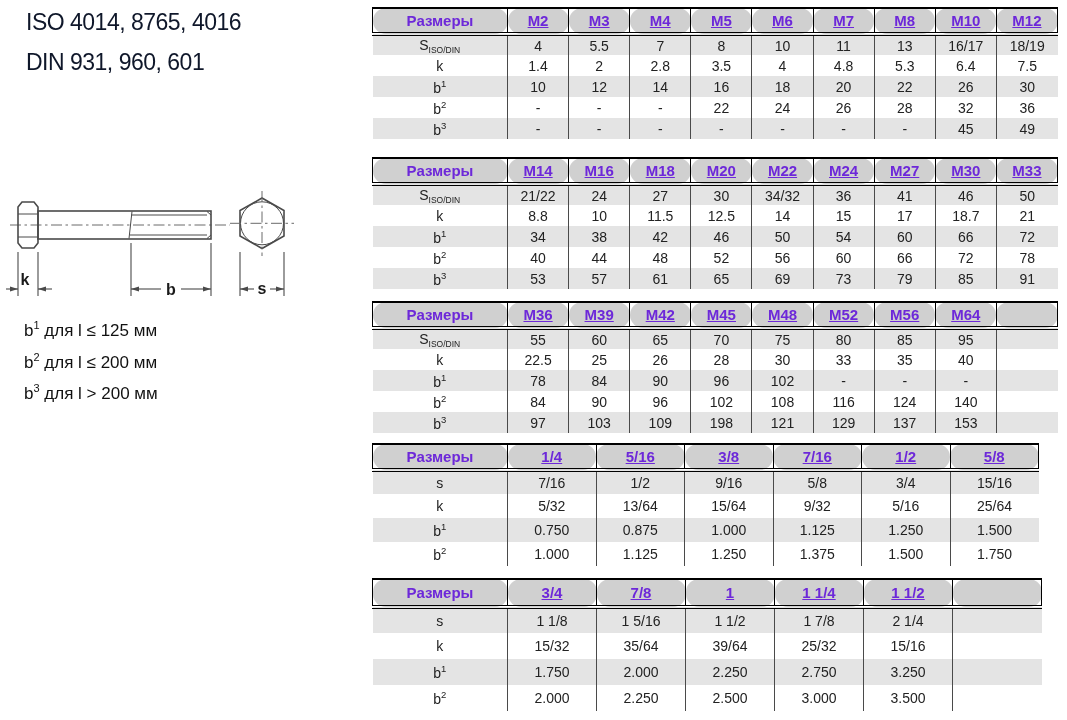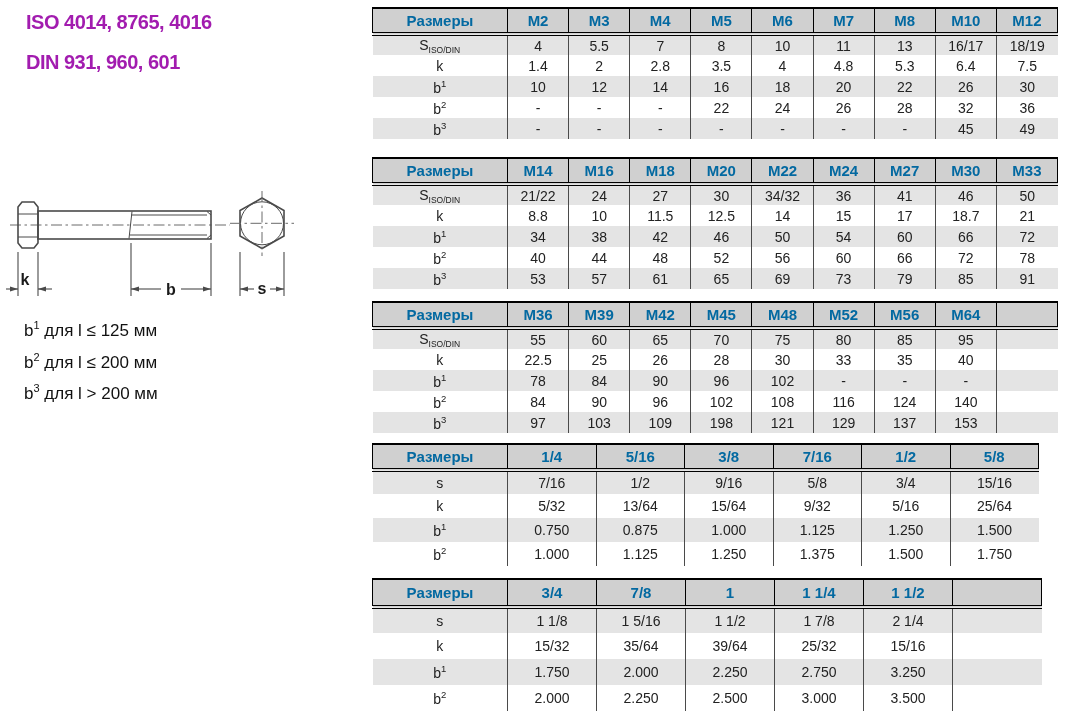--- a/index.html
+++ b/index.html
@@ -2,46 +2,47 @@
 <html><head>
 <meta charset="utf-8">
 <style>
   * { margin:0; padding:0; box-sizing:border-box; }
   html,body { background:#ffffff; }
   body { font-family:"Liberation Sans", sans-serif; color:#1a1a1a; }
   .page { position:relative; width:1067px; height:720px; background:#ffffff; overflow:hidden; }
 
   
   .title-block { position:absolute; left:26px; top:2px; }
-  .title-line { font-size:20px; font-weight:700; line-height:40px; color:#a21caf; letter-spacing:-0.5px; }
+  .title-line { font-size:23px; font-weight:400; line-height:40px; color:#0f172a; letter-spacing:-0.5px; }
   .subtitle-block { position:absolute; left:26px; top:96px; }
   .subtitle-line { font-size:21px; line-height:29px; color:#111; }
 
   .diagram-wrap { position:absolute; left:6px; top:184px; width:344px; height:134px; }
 
   .footnotes { position:absolute; left:24px; top:312px; font-size:17px; line-height:26px; color:#111; }
   .footnotes .fn-sup { font-size:11px; vertical-align:super; }
 
   
   .tbl-host { position:absolute; left:372px; }
   .tbl-host.t1 { top:7px;   width:686px; }
   .tbl-host.t2 { top:157px; width:686px; }
   .tbl-host.t3 { top:301px; width:686px; }
   .tbl-host.t4 { top:443px; width:667px; }
   .tbl-host.t5 { top:578px; width:670px; }
 
   table.dim-table { border-collapse:collapse; table-layout:fixed; width:100%; }
   table.dim-table th, table.dim-table td { text-align:center; vertical-align:middle; padding:0 2px; }
 
   table.dim-table thead th {
-    background:#d0d0d0; font-weight:700; font-size:15px; color:#0369a1;
+    background:#d0d0d0; font-weight:700; font-size:15px; color:#6d28d9;
     border-top:2px solid #000; border-bottom:4px double #000;
     height:26px;
+    border-radius:13px;
   }
-  table.dim-table thead th + th { border-left:1px solid #000; }
+  table.dim-table thead th + th { border-left:1px solid #000;text-decoration:underline; }
   table.dim-table thead th:first-child { border-left:1px solid #000; }
   table.dim-table thead th:last-child  { border-right:1px solid #000; }
 
   table.dim-table tbody td { font-size:14px; color:#222; height:21px; }
   table.dim-table tbody td + td { border-left:1px solid #4a4a4a; }
   table.dim-table tbody tr:nth-child(odd) td { background:#e4e4e4; }
   table.dim-table col.label-col { width:135px; }
 
   .t4 table tbody td, .t5 table tbody td { height:24px; }
   .t5 table tbody td { height:26px; }

